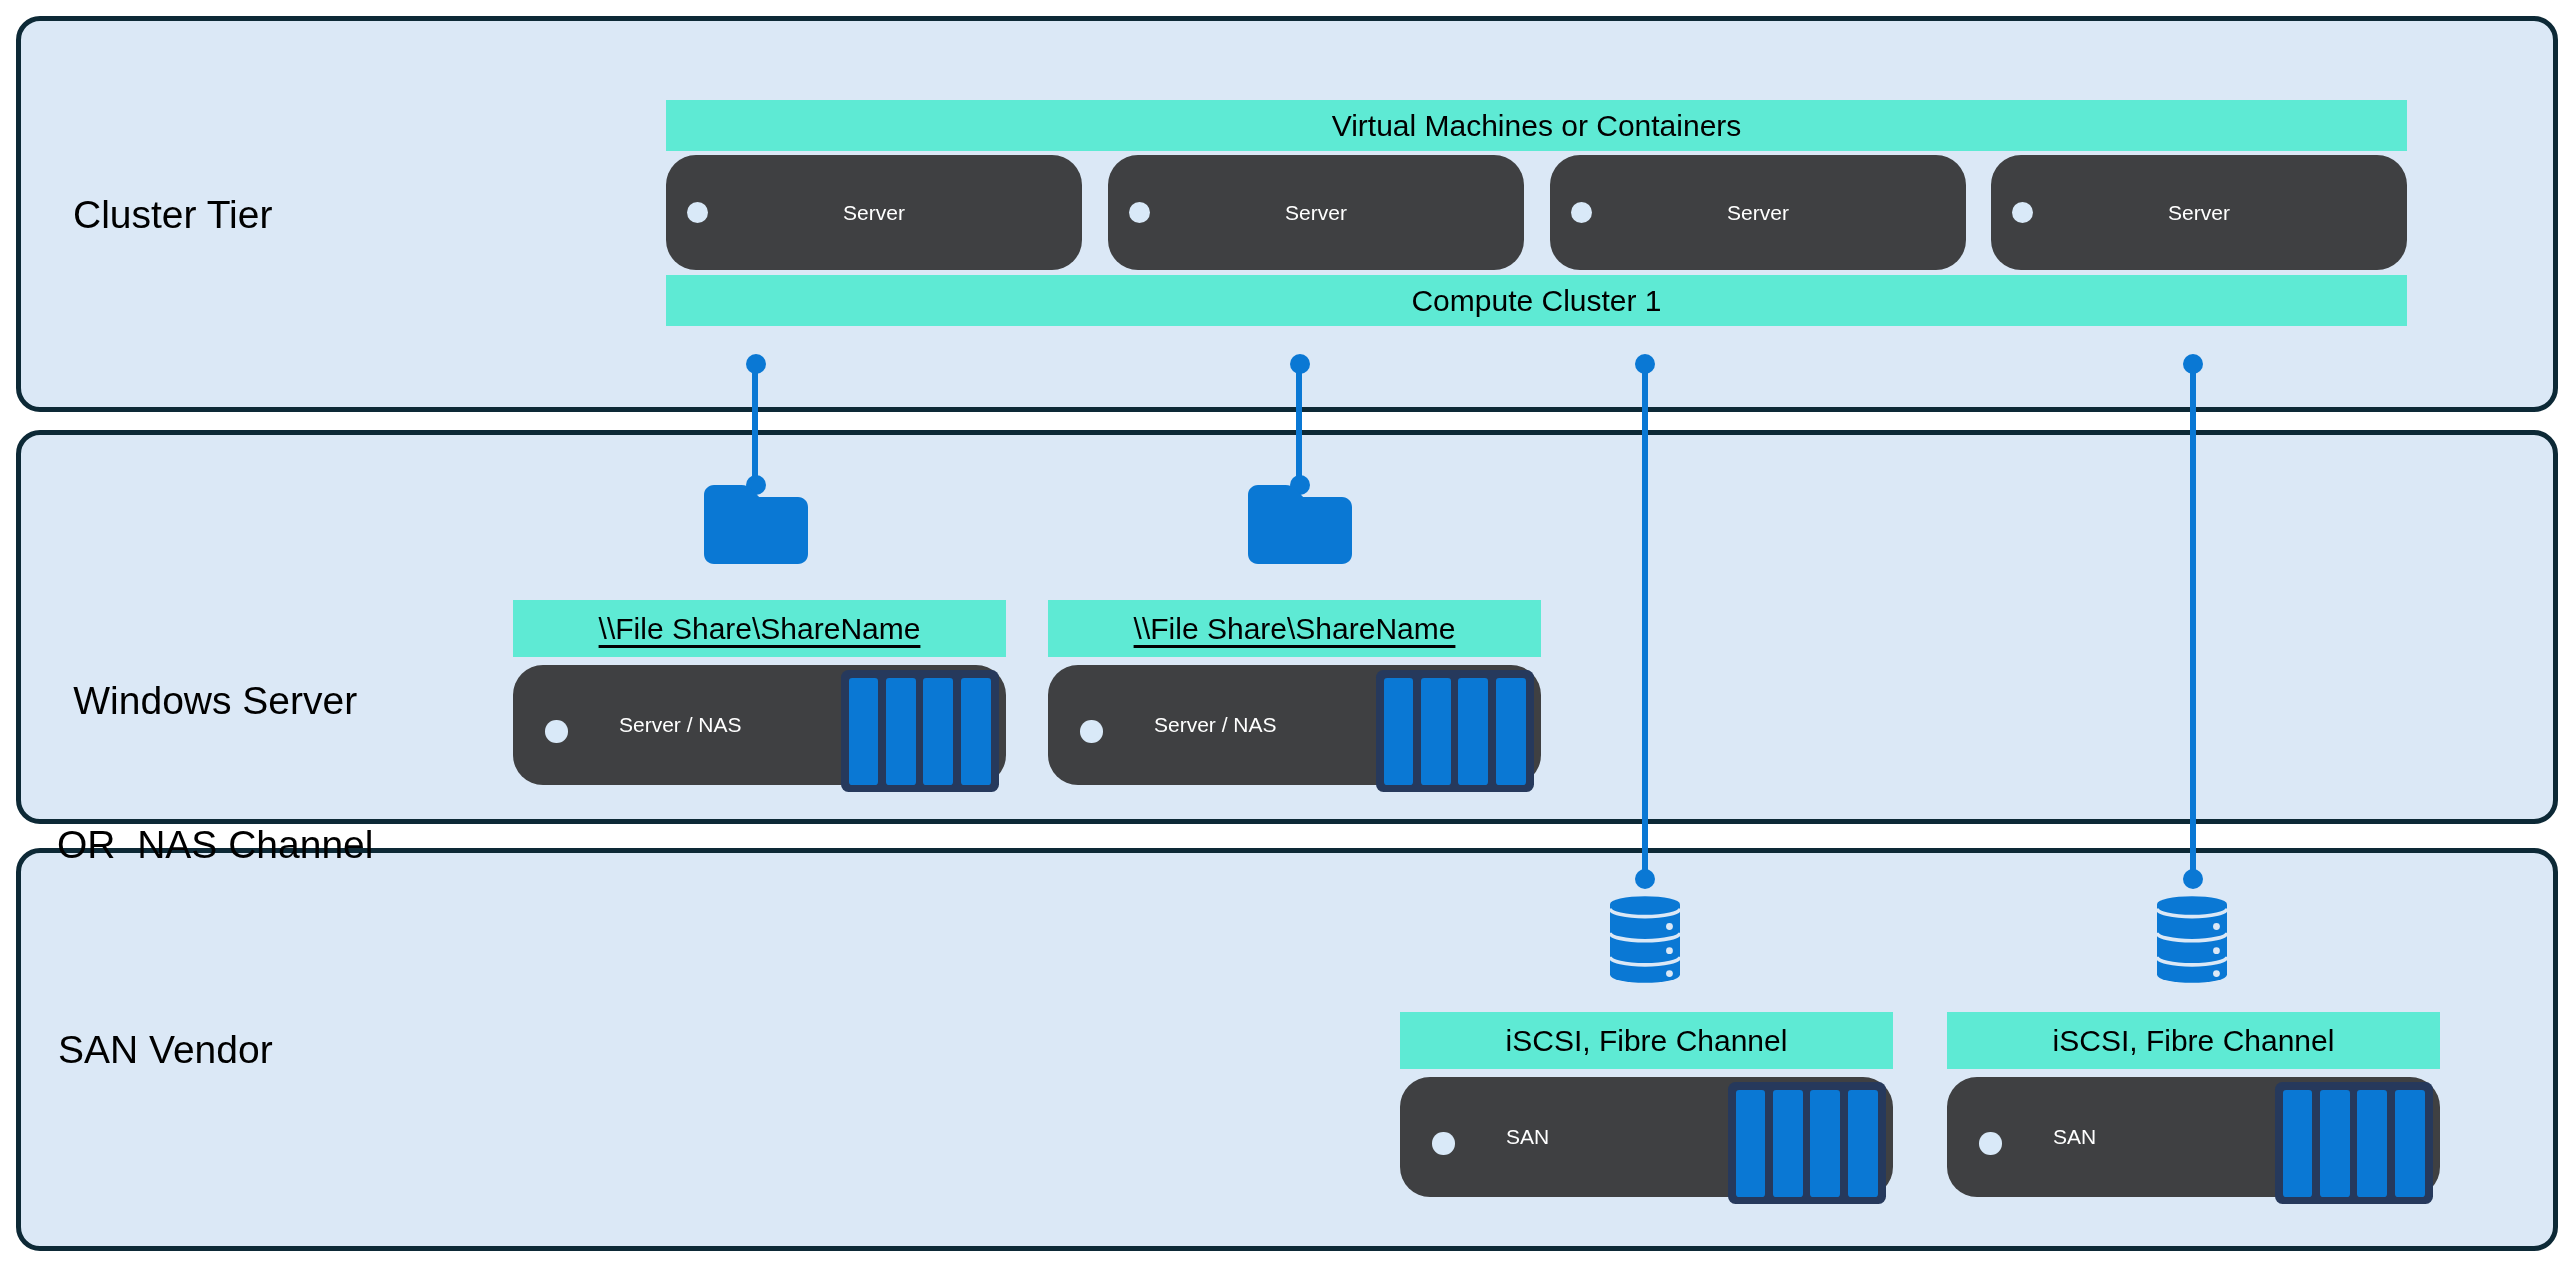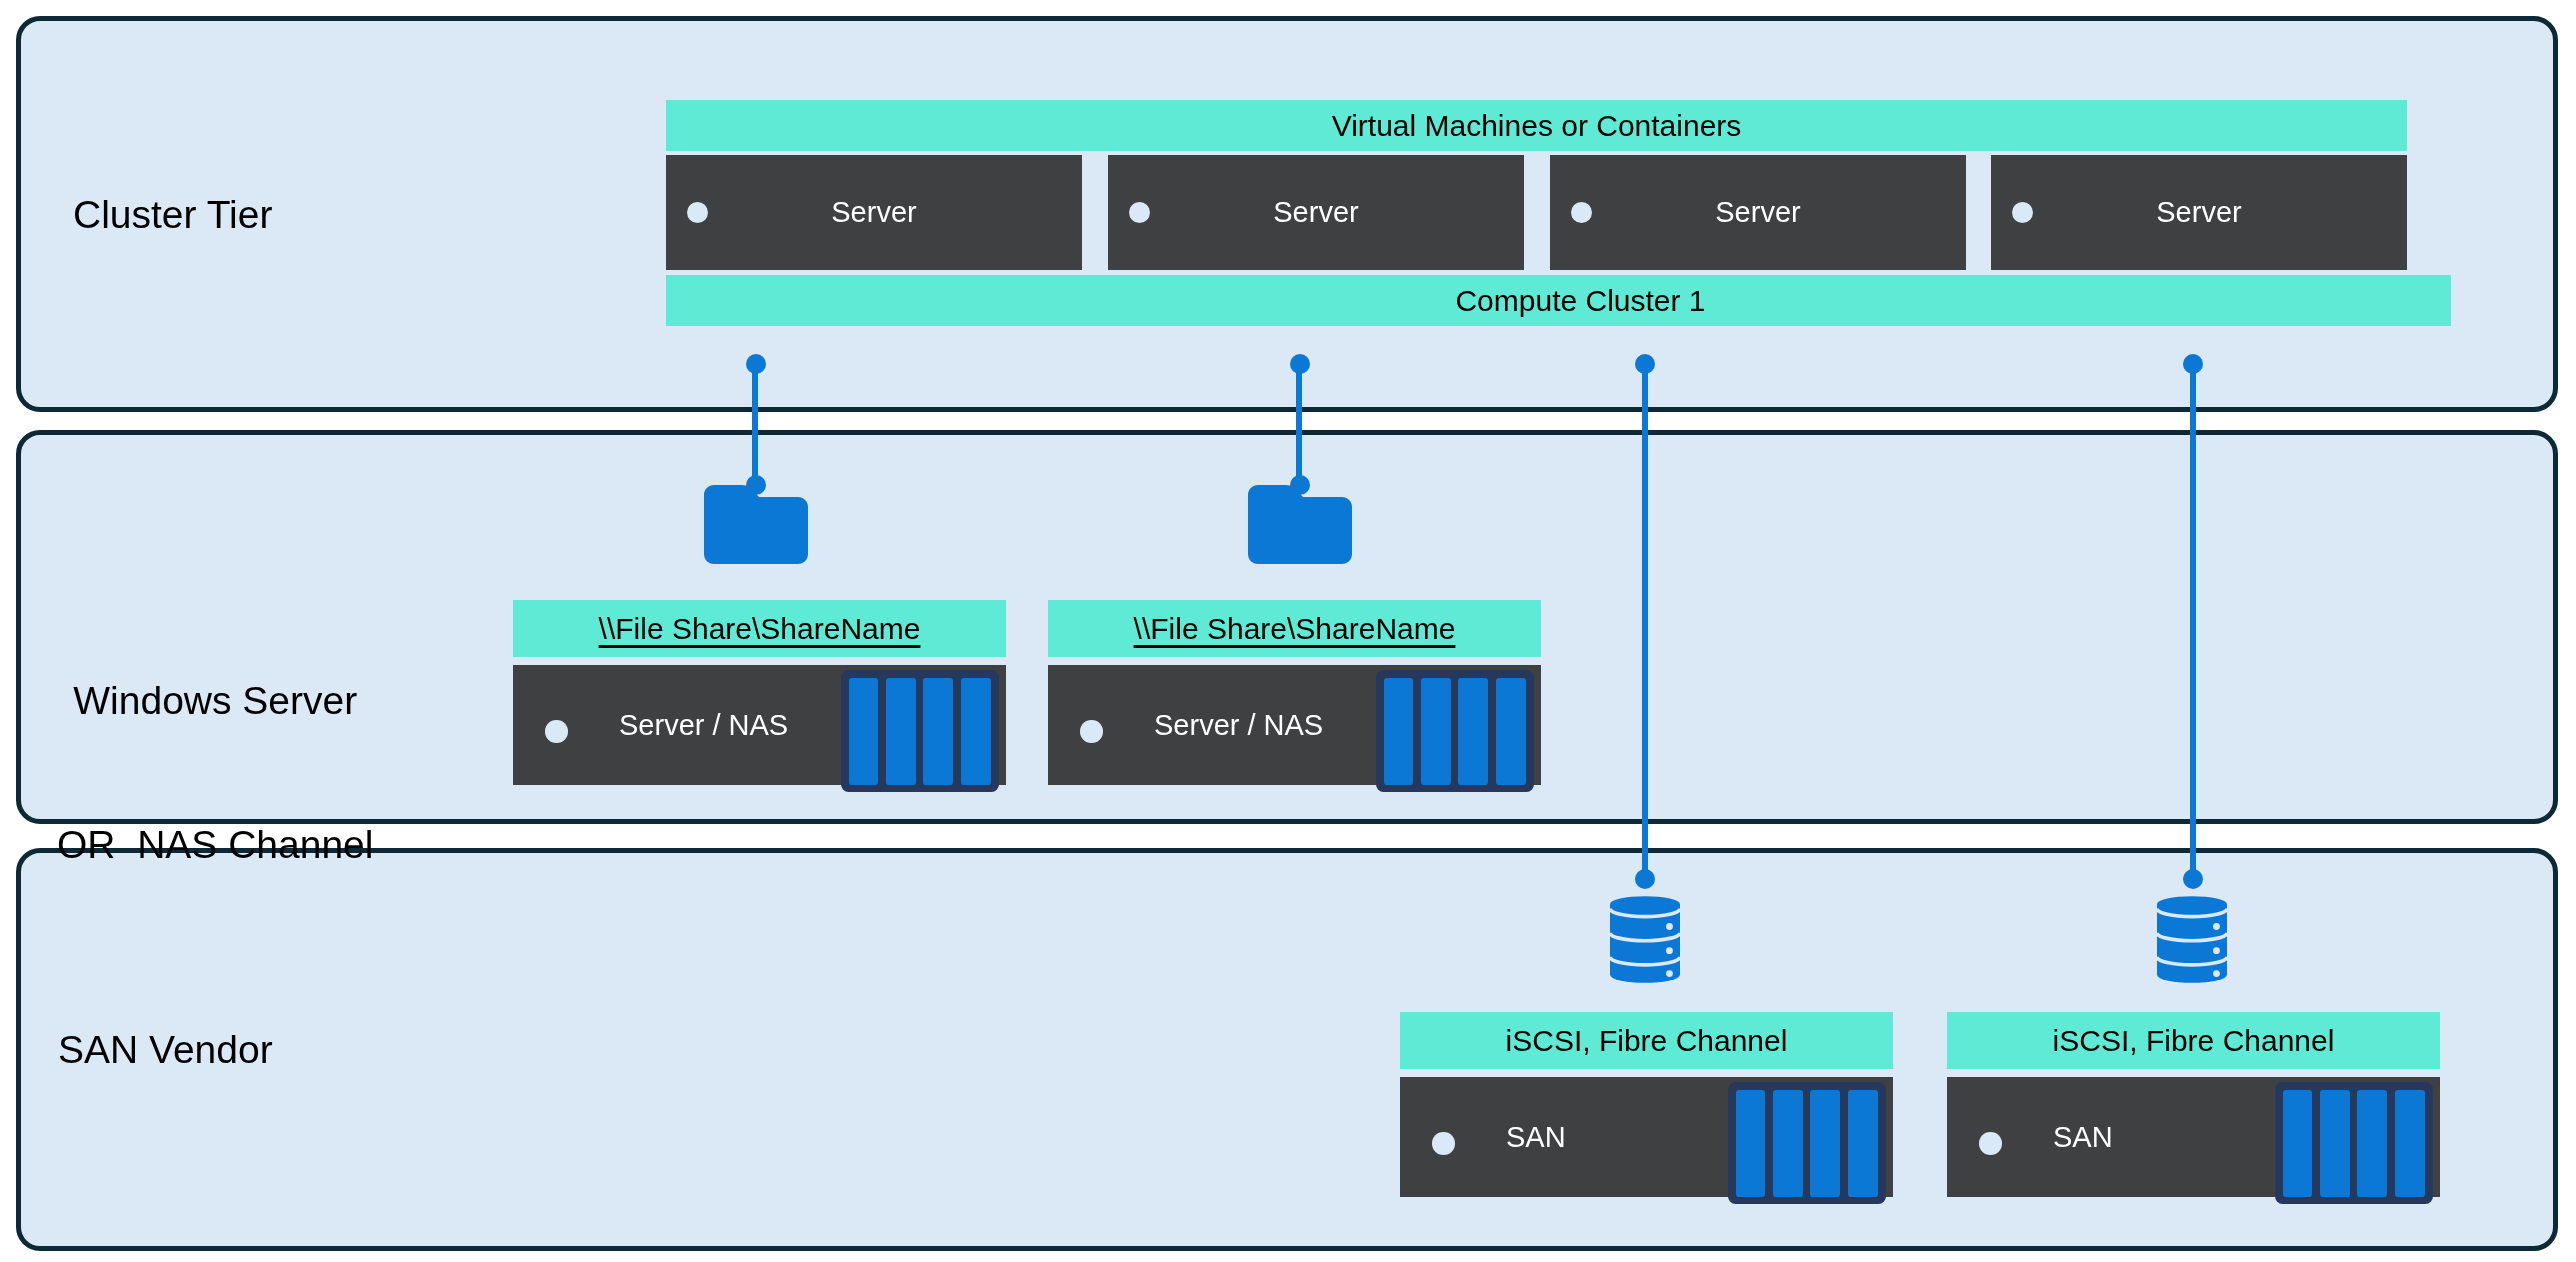--- a/index.html
+++ b/index.html
@@ -37,21 +37,22 @@
     color: #000000;
     font-size: 30px;
   }
   .dark-box {
     position: absolute;
     background: #3f4042;
     display: flex;
     align-items: center;
     justify-content: center;
     color: #ffffff;
-    font-size: 29px;
+    font-size: 21px;
+    border-radius: 30px;
   }
   .bullet {
     position: absolute;
     background: #d9e9f8;
     border-radius: 50%;
   }
   .server-box { height: 115px; width: 416px; top: 155px; }
   .server-box .bullet { left: 20.6px; top: 47px; width: 21px; height: 21px; }
   .storage-box { height: 120px; width: 493px; justify-content: flex-start; }
   .storage-box .bullet { left: 32px; top: 55px; width: 22.5px; height: 22.5px; }
@@ -118,21 +119,21 @@
   </div>
   <div class="dark-box server-box" style="left:1550px;">
     <span class="bullet"></span>
     <span>Server</span>
   </div>
   <div class="dark-box server-box" style="left:1991px;">
     <span class="bullet"></span>
     <span>Server</span>
   </div>
 
-  <div class="gray-bar" style="left:666px; top:275px; width:1741px;padding-left:44px;">Compute Cluster 1</div>
+  <div class="gray-bar" style="left:666px; top:275px; width:1741px;">Compute Cluster 1</div>
 
   <div class="connector-line" style="left:752px; top:364px; height:121px;"></div>
   <div class="connector-dot" style="left:746px; top:354px;"></div>
   <div class="connector-dot" style="left:746px; top:475px;"></div>
 
   <div class="connector-line" style="left:1296px; top:364px; height:121px;"></div>
   <div class="connector-dot" style="left:1290px; top:354px;"></div>
   <div class="connector-dot" style="left:1290px; top:475px;"></div>
 
   <div class="connector-line" style="left:1642px; top:364px; height:515px;"></div>

